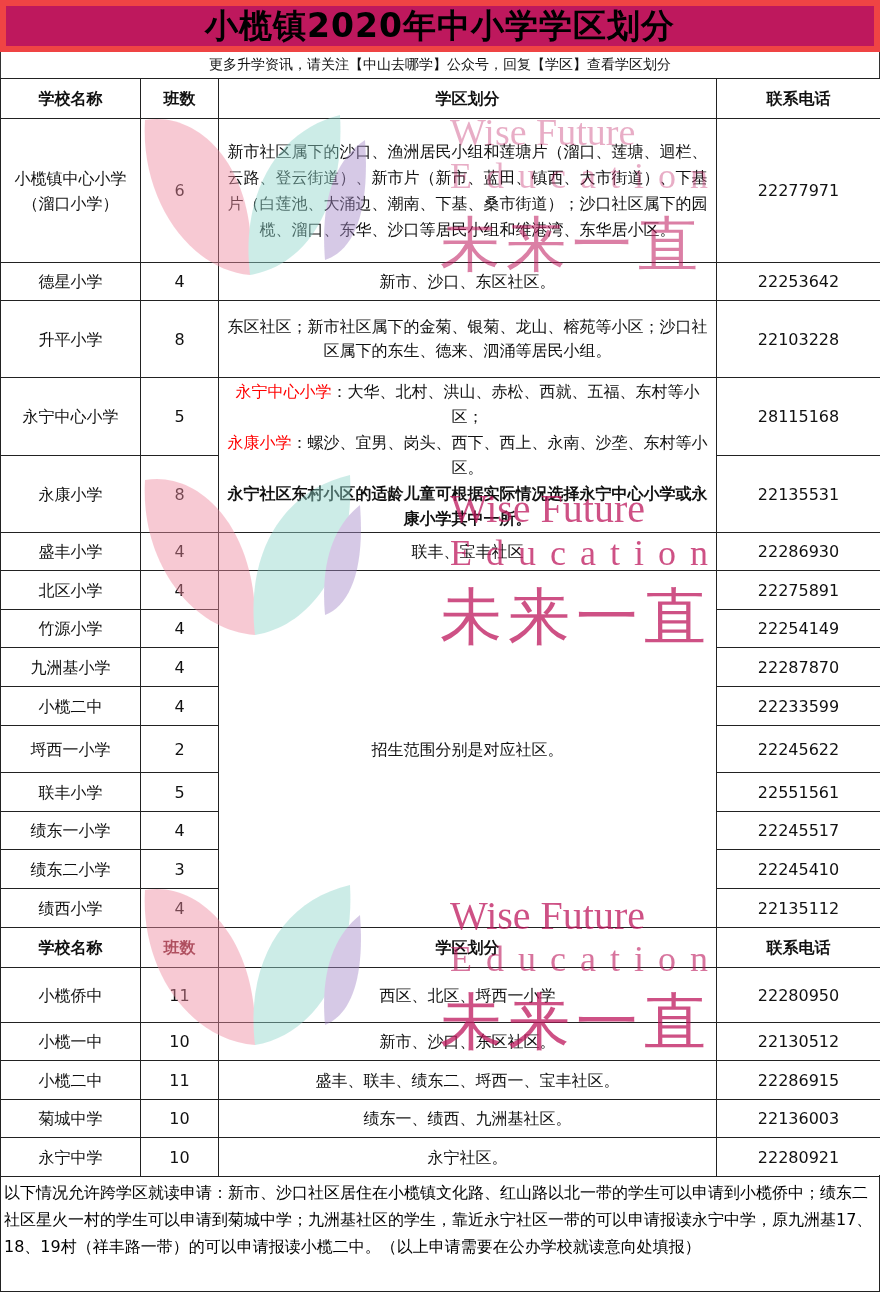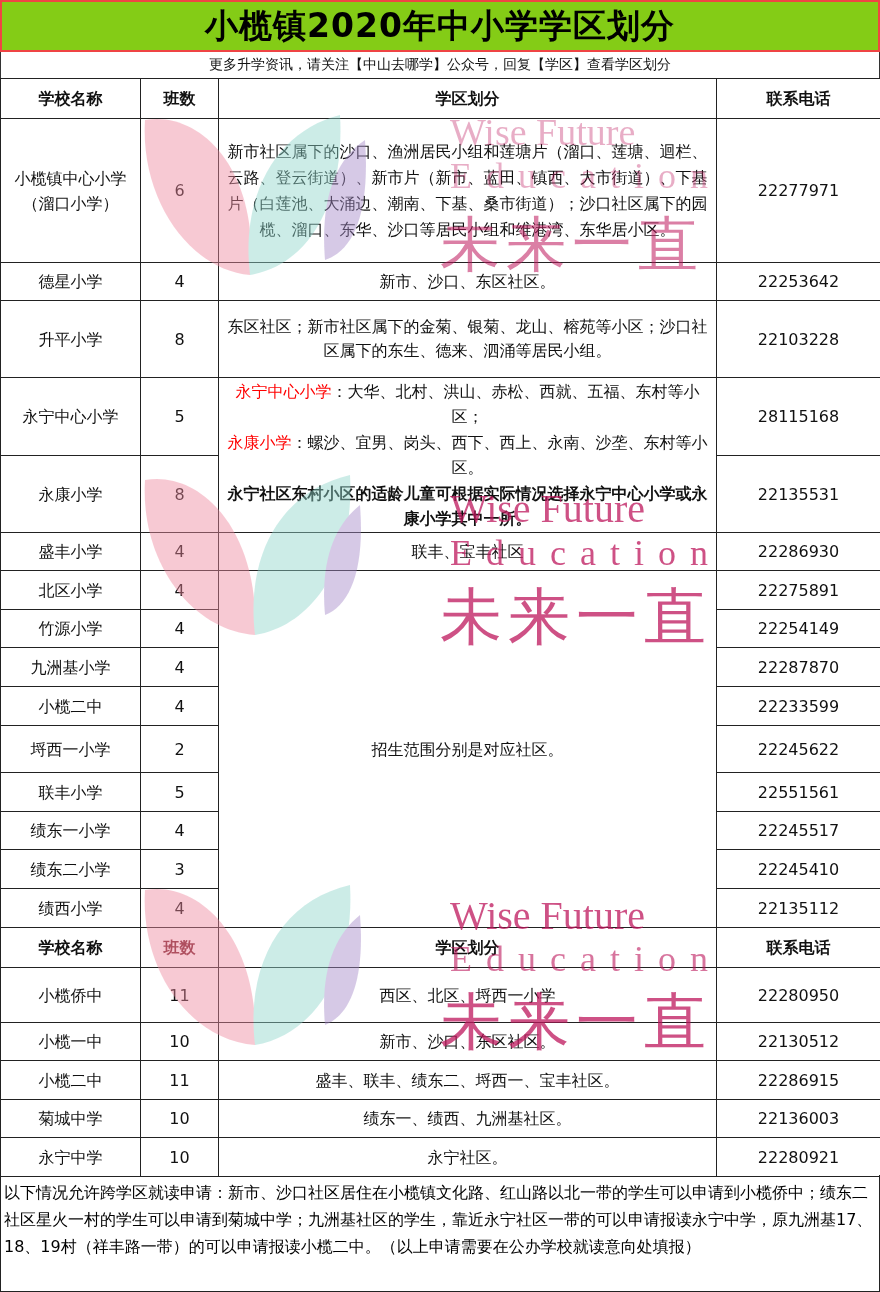--- a/index.html
+++ b/index.html
@@ -1,21 +1,21 @@
 <!DOCTYPE html>
 <html><head>
 <meta charset="utf-8">
 <style>
   * { box-sizing: border-box; margin: 0; padding: 0; }
   html, body { width: 880px; height: 1292px; background: #ffffff; overflow: hidden; }
   body { font-family: "DejaVu Sans", "Liberation Sans", sans-serif; color: #111; position: relative; }
 
   .title {
     position: absolute; left: 0; top: 0; width: 880px; height: 52px;
-    background: #84cc16; border: 2px solid #ef4444;
+    background: #be185d; border: 6px solid #ef4444;
     display: flex; align-items: center; justify-content: center;
     font-size: 33px; font-weight: bold; color: #000; letter-spacing: 1px;
   }
   .subtitle {
     position: absolute; left: 0; top: 52px; width: 880px; height: 26px;
     background: #fff; border-left: 1px solid #333; border-right: 1px solid #333;
     display: flex; align-items: center; justify-content: center;
     font-size: 14px; color: #111;
   }
 

